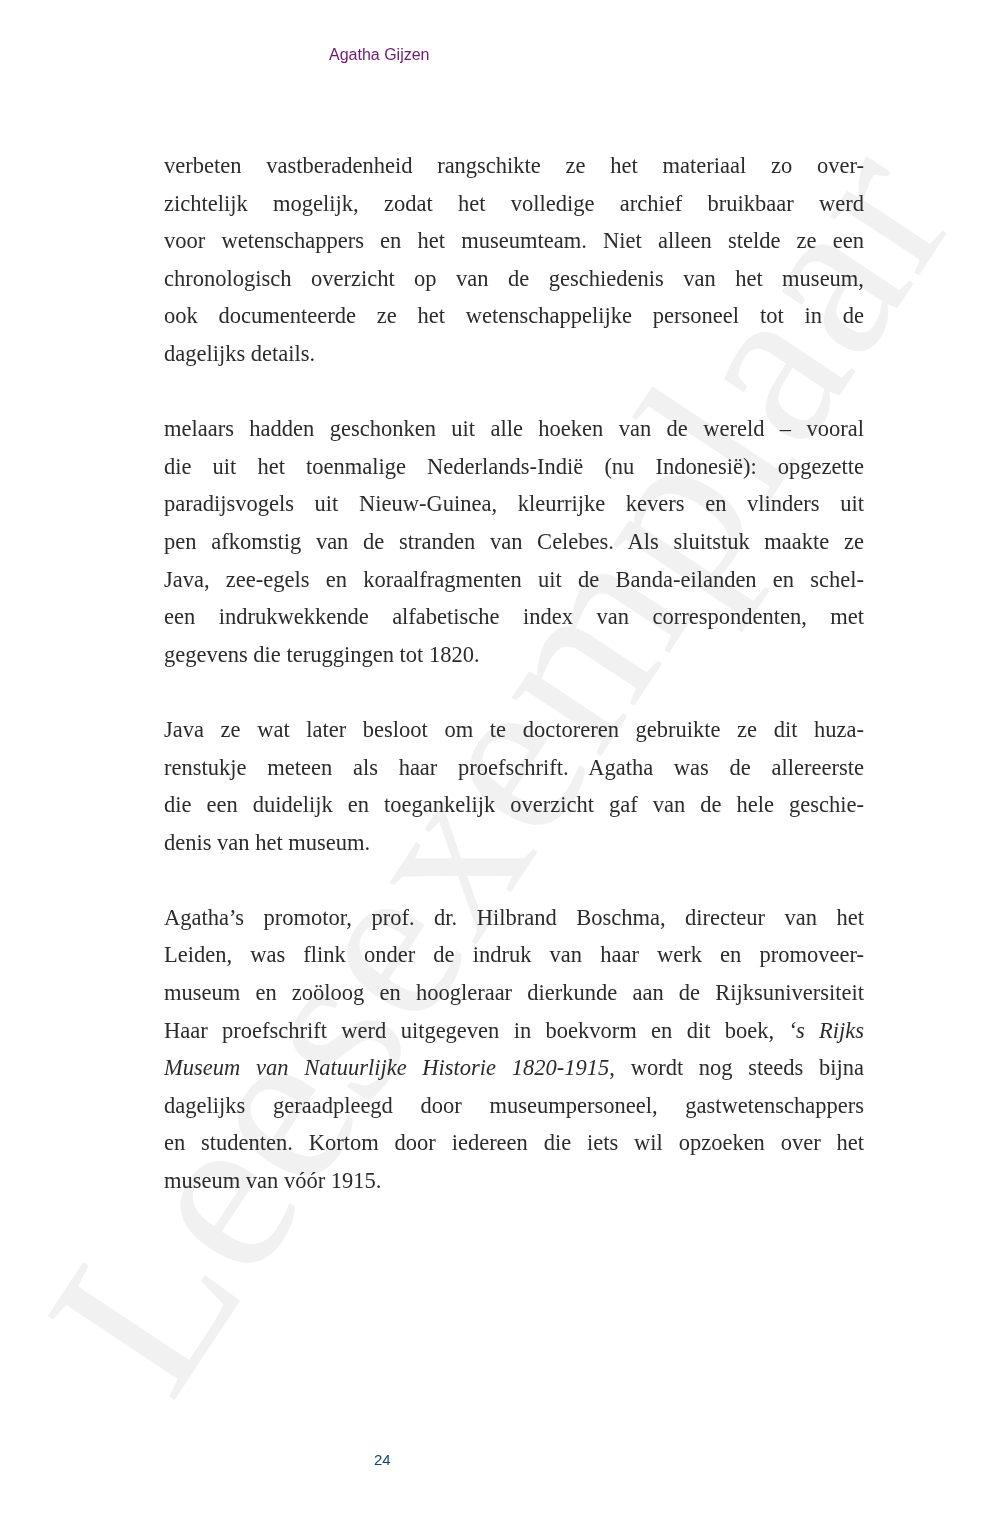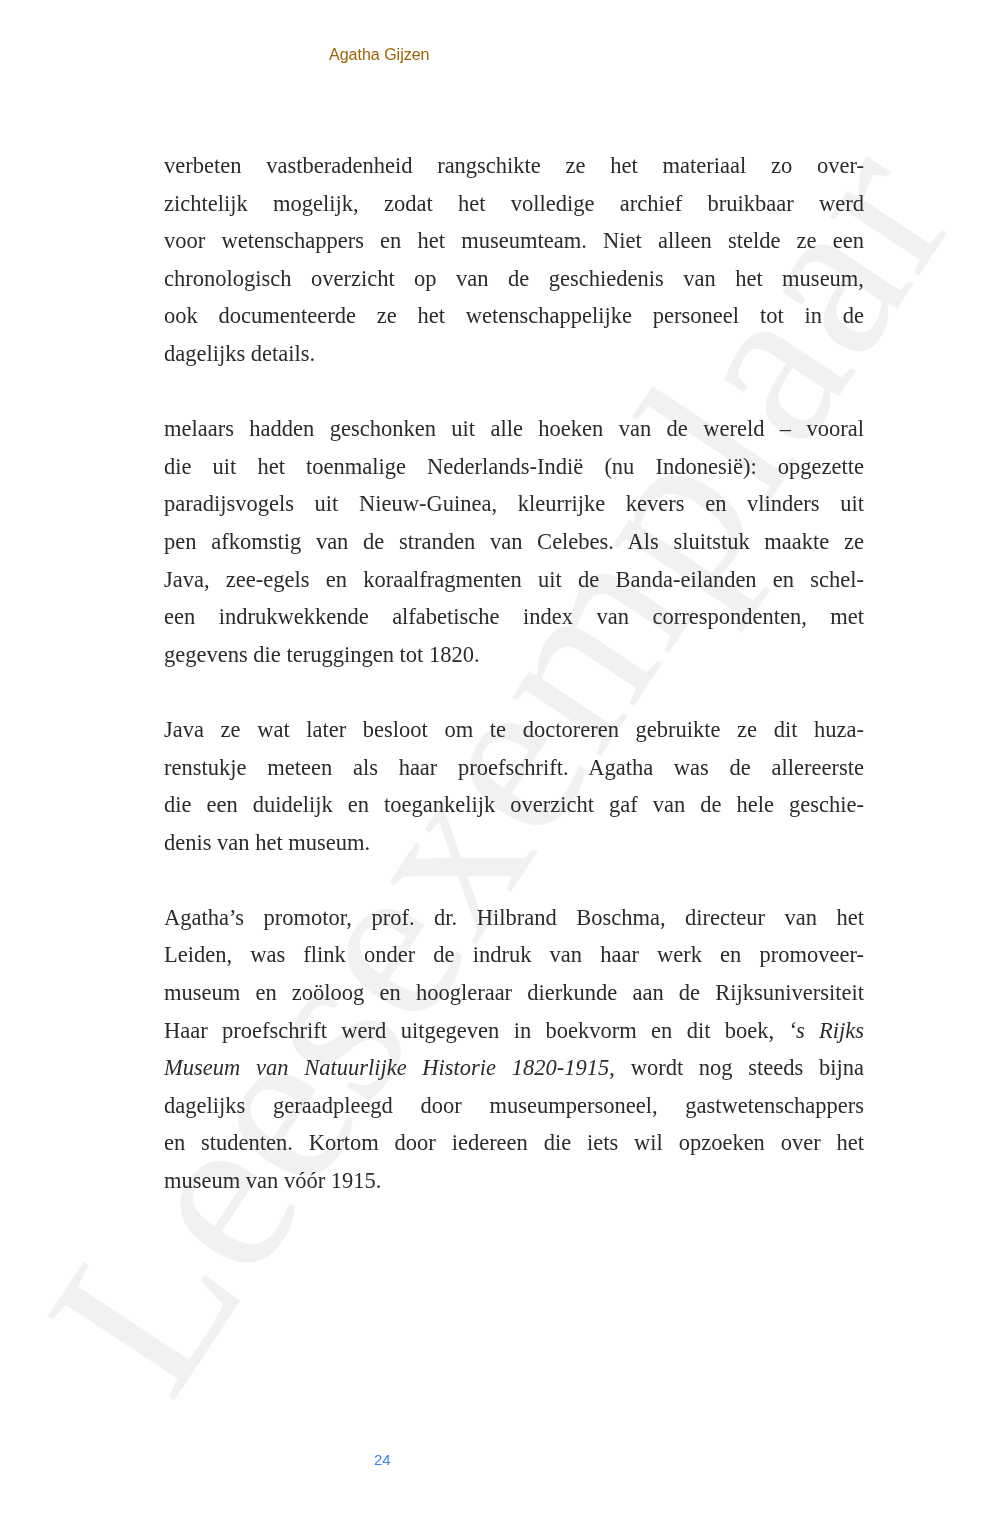--- a/index.html
+++ b/index.html
@@ -15,34 +15,34 @@
     font-size: 232px;
     color: #f1f1f1;
     white-space: nowrap;
     letter-spacing: 2px;
     z-index: 0;
     user-select: none;
   }
   .running-head {
     position: absolute; left: 329px; top: 46px;
     font-family: "Liberation Sans", "DejaVu Sans", sans-serif;
-    font-size: 16px; color: #a16207; z-index: 1;
+    font-size: 16px; color: #701a75; z-index: 1;
   }
   .body-text {
     position: absolute; left: 134px; top: 147px; width: 700px; z-index: 1;
     font-size: 22.5px; line-height: 37.6px; color: #2b2b2b; margin-left: 30px;
   }
   .para { margin: 0 0 37.6px 0; }
   .line { display: block; text-align: justify; text-align-last: justify; white-space: nowrap; }
   .line.last { text-align-last: left; }
   em { font-style: italic; }
   .page-number {
     position: absolute; left: 374px; top: 1451px; z-index: 1;
     font-family: "Liberation Sans", "DejaVu Sans", sans-serif;
-    font-size: 15px; color: #3b82f6;
+    font-size: 15px; color: #0c4a6e;
   }
 </style>
 </head>
 <body>
 
 <div class="watermark">Leesexemplaar</div>
 
 <div class="running-head">Agatha Gijzen</div>
 
 <div class="body-text">

